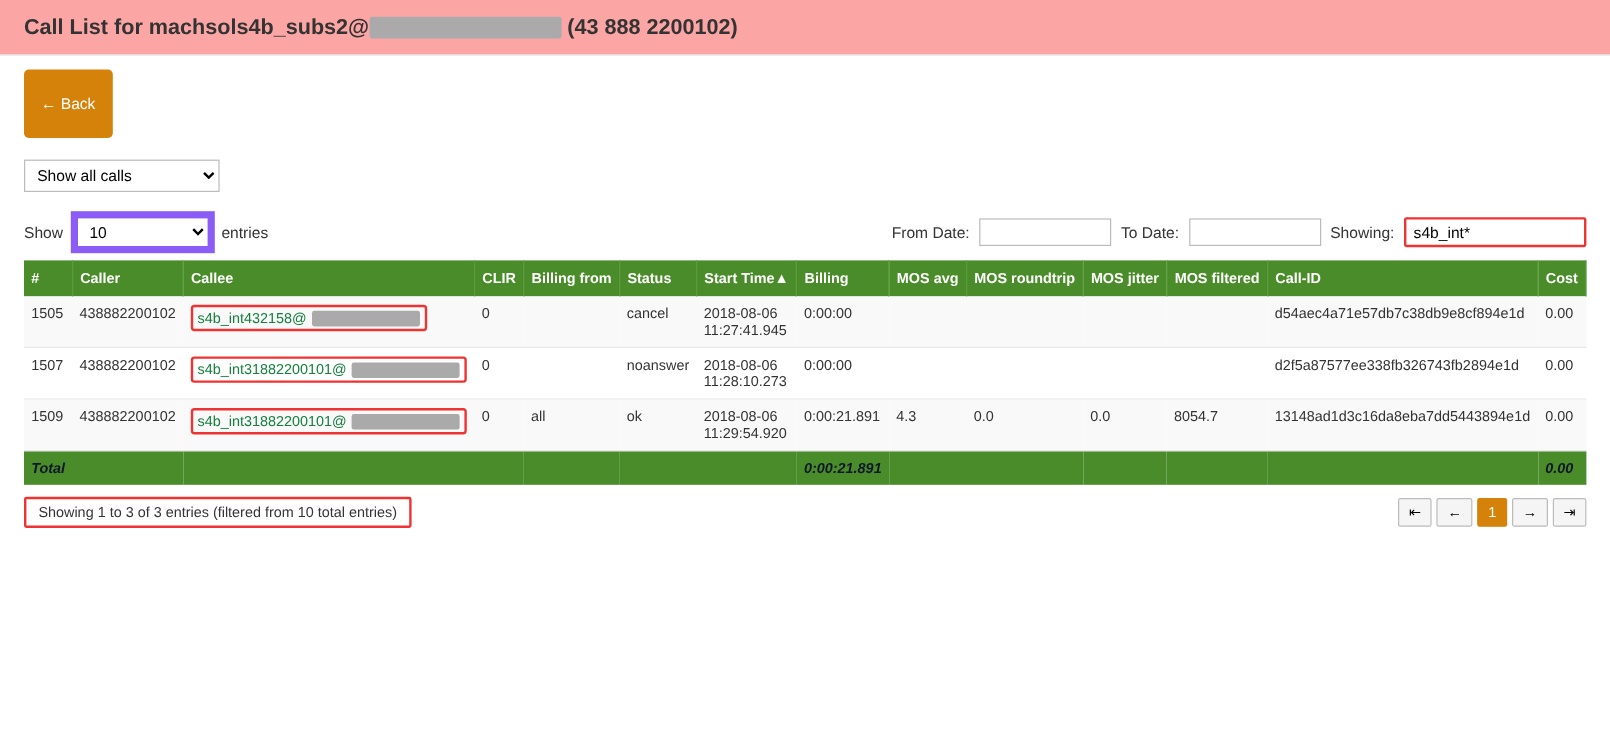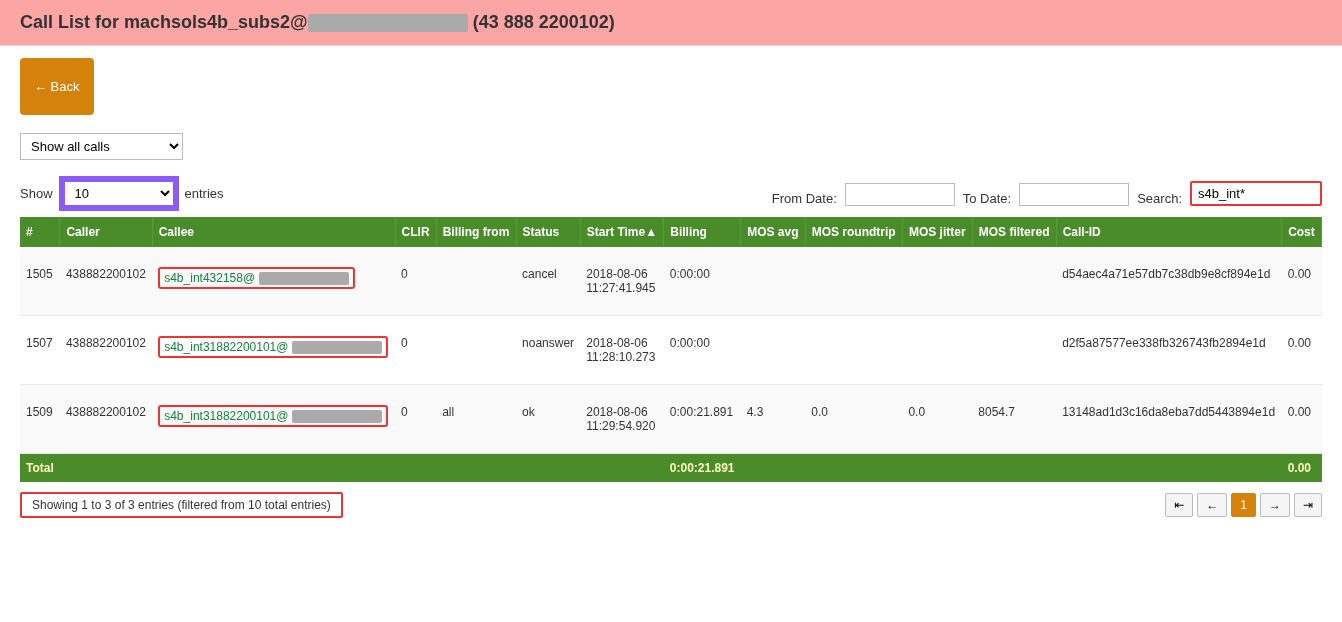--- a/index.html
+++ b/index.html
@@ -59,21 +59,21 @@
     }
 
     .controls-row {
       padding: 6px 20px;
       display: flex;
       align-items: center;
       gap: 8px;
       justify-content: space-between;
     }
     .controls-left { display: flex; align-items: center; gap: 6px; }
-    .controls-right { display: flex; align-items: flex-end; gap: 8px; }
+    .controls-right { display: flex; align-items: center; gap: 8px; }
 
     .show-select {
       border: 6px solid #8b5cf6;
       padding: 3px 6px;
       font-size: 13px;
       background: #fff;
       width: 120px;
       cursor: pointer;
     }
 
@@ -81,21 +81,21 @@
       border: 1px solid #bbb;
       padding: 3px 6px;
       font-size: 13px;
       width: 110px;
     }
 
     .search-input {
       border: 2px solid #e33;
       padding: 3px 6px;
       font-size: 13px;
-      width: 132px;
+      width: 152px;
       outline: none;
       border-radius: 2px;
     }
 
     table {
       width: 100%;
       border-collapse: collapse;
       margin: 0;
     }
 
@@ -110,37 +110,38 @@
       font-weight: bold;
       font-size: 12px;
       border-right: 1px solid #5a9c3a;
       white-space: nowrap;
     }
 
     tbody tr:nth-child(odd) { background: #f9f9f9; }
     tbody tr:nth-child(even) { background: #fff; }
 
     tbody td {
-      padding: 20px 6px;
+      padding: 7px 6px;
       border-bottom: 1px solid #e8e8e8;
       font-size: 12px;
       vertical-align: top;
     }
 
     .callee-cell {
       color: #15803d;
       border: 2px solid #e33;
       border-radius: 3px;
       padding: 2px 4px;
       display: inline-block;
     }
 
     tfoot tr {
       background: #4a8c2a;
-      color: #fef9c3;
+      color: #0f172a;
+      font-style: italic;
     }
     tfoot td {
       padding: 7px 6px;
       font-size: 12px;
       font-weight: bold;
     }
 
     .table-wrap {
       padding: 0 20px;
     }
@@ -221,21 +222,21 @@
       <option>50</option>
       <option>100</option>
     </select>
     <span>entries</span>
   </div>
   <div class="controls-right">
     <label>From Date:</label>
     <input class="date-input" type="text" value="" style="">
     <label>To Date:</label>
     <input class="date-input" type="text" value="" style="">
-    <label>Search:</label>
+    <label>Showing:</label>
     <input class="search-input" type="text" value="s4b_int*" style="">
   </div>
 </div>
 
 <div class="table-wrap">
   <table>
     <thead>
       <tr>
         <th>#</th>
         <th>Caller</th>

